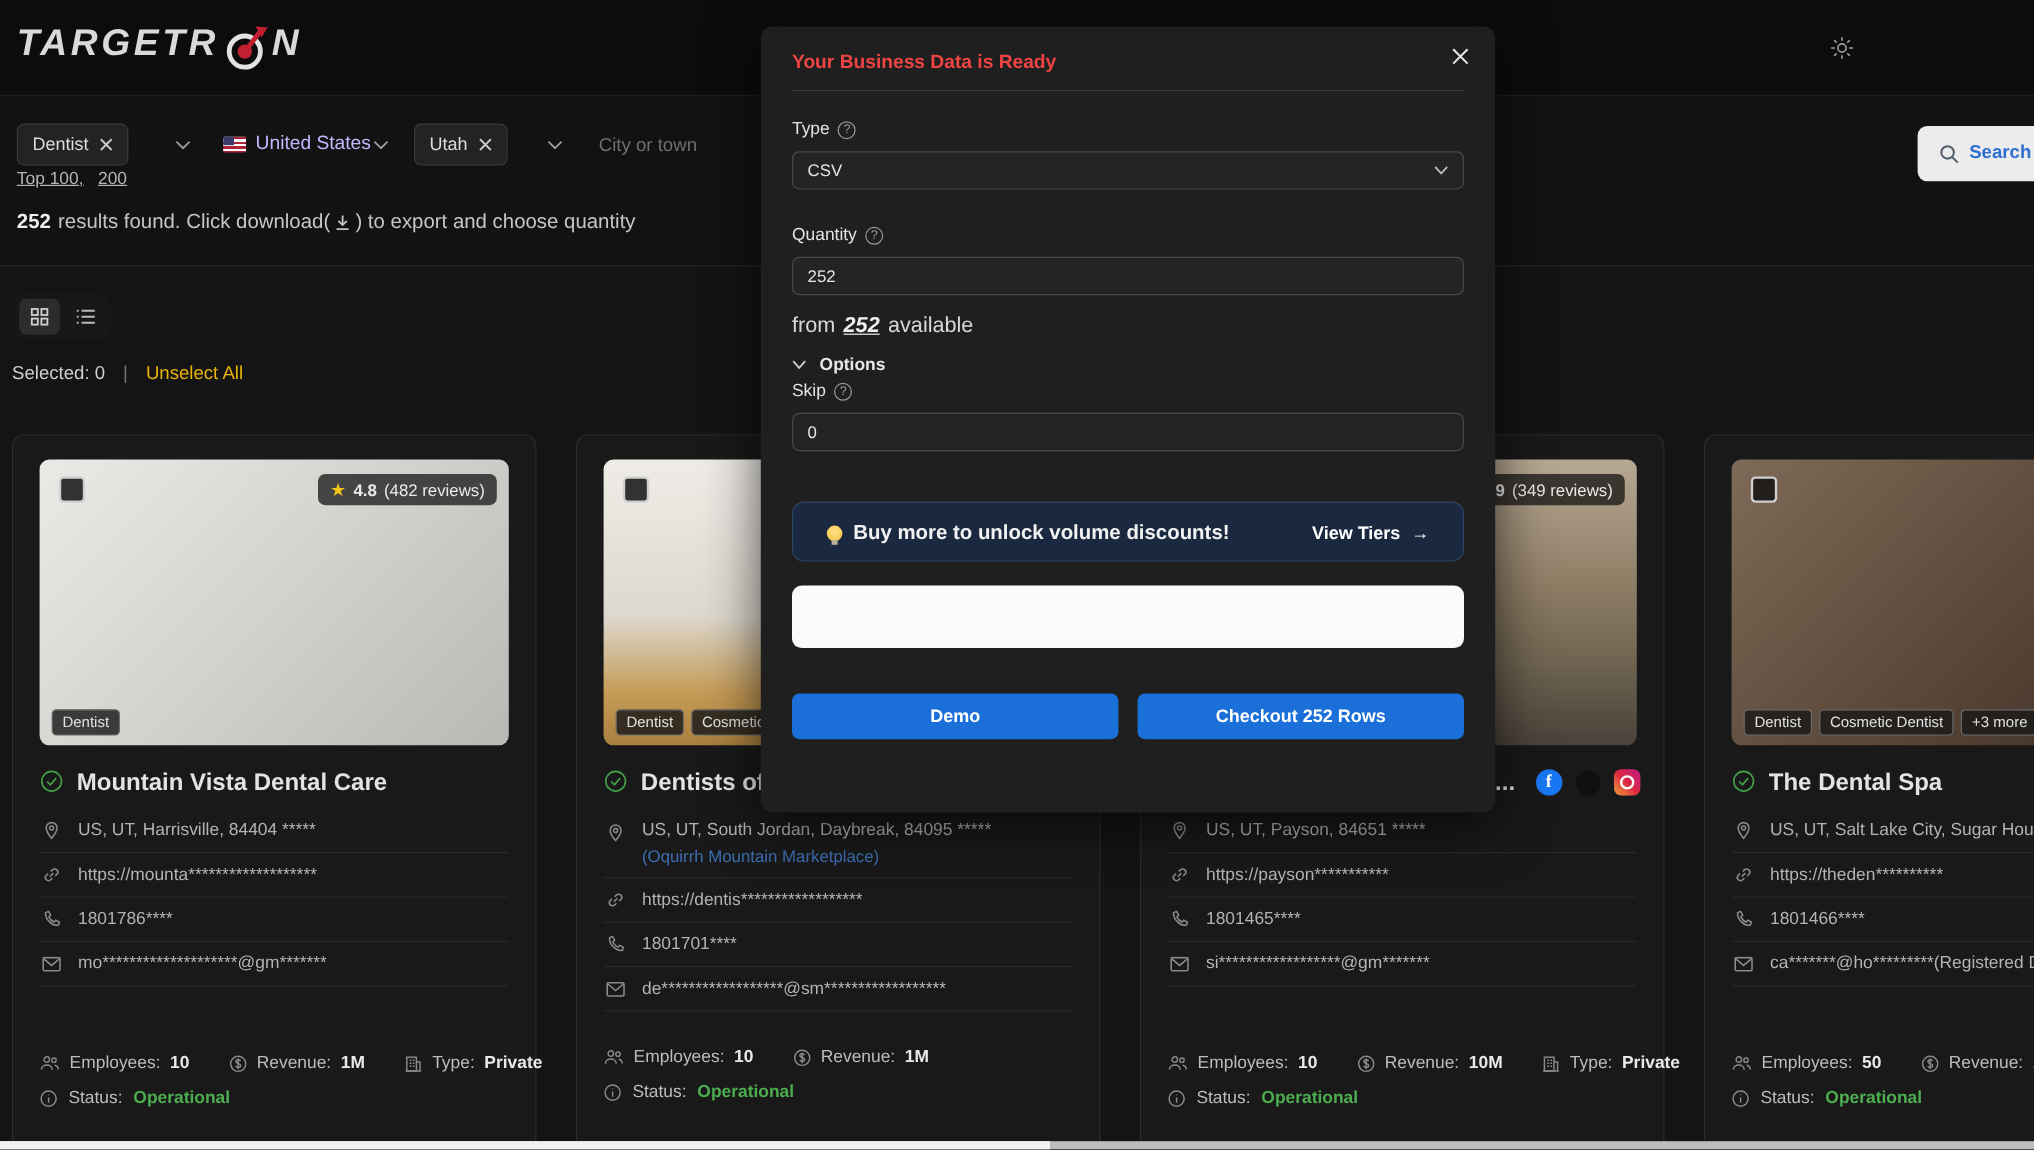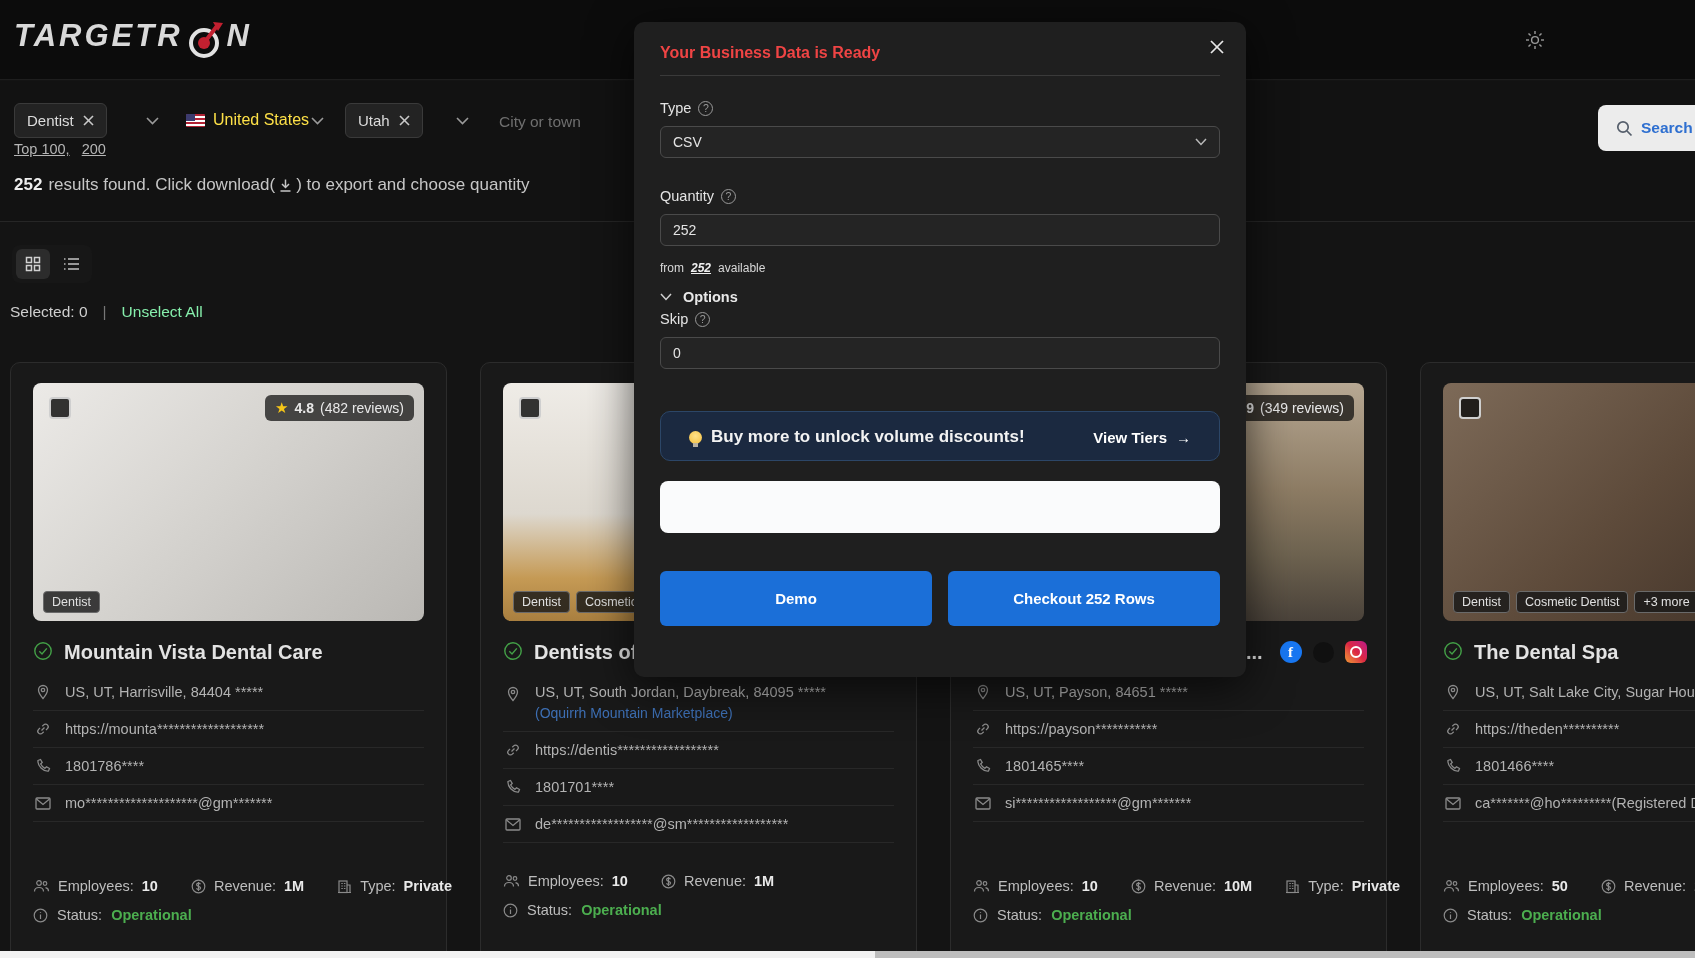--- a/index.html
+++ b/index.html
@@ -21,21 +21,21 @@
 
   
   .filterbar { position:absolute; left:0; top:81px; width:1695px; height:141px;
                background:#121212; border-bottom:1px solid #262626; }
   .chip { position:absolute; top:22px; display:inline-flex; align-items:center; gap:9px;
           background:#232323; border:1px solid #3a3a3a; border-radius:6px;
           padding:8px 12px; font-size:15px; color:#dcdcdc; cursor:pointer; }
   .chip-x { cursor:pointer; display:flex; }
   .chev { position:absolute; top:36px; cursor:pointer; }
   .country { position:absolute; left:186px; top:30px; display:flex; align-items:center; gap:8px;
-             font-size:16px; color:#fde047; cursor:pointer; }
+             font-size:16px; color:#c4b5fd; cursor:pointer; }
   .flag { width:19px; height:13px; position:relative; border-radius:1px; overflow:hidden;
           background:repeating-linear-gradient(180deg,#b22234 0 2px,#ffffff 2px 4px); }
   .flag::after { content:""; position:absolute; left:0; top:0; width:9px; height:7px; background:#3c3b6e; }
   .city-input { position:absolute; left:497px; top:24px; width:300px; height:34px;
                 background:transparent; border:none; outline:none; color:#a9a9a9;
                 font-size:15.5px; font-family:"Liberation Sans",sans-serif; }
   .city-input::placeholder { color:#6f6f6f; }
   .search-btn { position:absolute; left:1598px; top:24px; width:140px; height:46px;
                 background:#ececec; border-radius:8px 0 0 8px; display:flex; align-items:center;
                 gap:8px; padding-left:18px; color:#2e6fd0; font-weight:bold; font-size:15.5px;
@@ -49,21 +49,21 @@
   
   .content { position:absolute; left:0; top:222px; width:1695px; height:736px; }
   .view-toggle { position:absolute; left:12px; top:23px; display:flex; gap:4px;
                  background:#171717; border-radius:8px; padding:4px; }
   .vt-btn { width:34px; height:30px; display:flex; align-items:center; justify-content:center;
             border-radius:6px; cursor:pointer; }
   .vt-btn.active { background:#2c2c2c; }
   .sel-line { position:absolute; left:10px; top:81px; font-size:15.5px; color:#cfcfcf;
               display:flex; gap:15px; align-items:center; }
   .sel-line .sep { color:#777; }
-  .sel-line .unselect { color:#86efac; cursor:pointer; }
+  .sel-line .unselect { color:#eab308; cursor:pointer; }
 
   
   .card { position:absolute; top:140px; width:437px; height:700px; background:#191919;
           border:1px solid #2c2c2c; border-radius:10px; padding:20px 22px 0; }
   .card1{left:10px} .card2{left:480px} .card3{left:950px} .card4{left:1420px}
   .photo { height:238px; border-radius:8px; position:relative; }
   .p1 { background:linear-gradient(135deg,#eceae7 0%,#d6d4d0 45%,#bab8b4 100%); }
   .p2 { background:linear-gradient(180deg,#efece7 0%,#ddd8cf 55%,#c59a55 82%,#a97f3f 100%); }
   .p3 { background:linear-gradient(180deg,#b7a893 0%,#8d7c64 45%,#6e6350 72%,#4a423a 100%); }
   .p4 { background:linear-gradient(135deg,#7d6a58 0%,#5d4a3a 50%,#3a2d24 100%); }
@@ -112,37 +112,37 @@
   .m-close { position:absolute; right:22px; top:18px; cursor:pointer; }
   .m-label { margin-top:24px; font-size:14.5px; color:#e4e4e4; display:flex; gap:7px; align-items:center; }
   .help { width:15px; height:15px; border:1px solid #999; border-radius:50%; color:#999;
           font-size:10.5px; display:inline-flex; align-items:center; justify-content:center; cursor:pointer; }
   .m-select { margin-top:10px; height:32px; background:#242424; border:1px solid #4a4a4a;
               border-radius:6px; display:flex; align-items:center; justify-content:space-between;
               padding:0 12px; font-size:14px; color:#e4e4e4; cursor:pointer; }
   .m-input { margin-top:10px; width:100%; height:32px; background:#242424; border:1px solid #4a4a4a;
              border-radius:6px; padding:0 12px; font-size:14px; color:#e4e4e4; outline:none;
              font-family:"Liberation Sans",sans-serif; }
-  .from-line { margin-top:15px; font-size:12px; color:#d8d8d8; display:flex; gap:7px; align-items:center; }
+  .from-line { margin-top:15px; font-size:18px; color:#d8d8d8; display:flex; gap:7px; align-items:center; }
   .from-line .avail-cnt { font-weight:bold; font-style:italic; text-decoration:underline; color:#f0f0f0; cursor:pointer; }
   .options { margin-top:14px; display:flex; gap:11px; align-items:center; font-weight:bold;
              color:#e8e8e8; font-size:14.5px; cursor:pointer; }
   .promo { margin-top:42px; background:#1b2940; border:1px solid #2c4667; border-radius:10px;
            padding:15px 28px 13px; }
   .promo-head { display:flex; justify-content:space-between; align-items:center;
                 font-size:17px; font-weight:bold; color:#f2f2f2; }
   .promo-ttl { display:flex; align-items:center; gap:9px; }
   .bulb { width:13px; height:13px; border-radius:50%; position:relative;
           background:radial-gradient(circle at 50% 38%,#ffe28a,#f4bd3b); }
   .bulb::after { content:""; position:absolute; left:4px; bottom:-3px; width:5px; height:4px; background:#b9b0a0; }
   .view-tiers { display:flex; gap:9px; align-items:center; font-size:15px; color:#fff; cursor:pointer; }
   .promo ul { margin:11px 0 1px; padding-left:20px; color:#d9d9d9; font-size:14.5px; line-height:1.85; }
   .white-box { margin-top:20px; height:52px; background:#fafbfc; border-radius:8px; }
   .btn-row { margin-top:38px; display:flex; gap:16px; }
-  .btn { flex:1; height:55px; background:#1b6fd8; border-radius:6px; color:#fff; font-weight:bold;
+  .btn { flex:1; height:38px; background:#1b6fd8; border-radius:6px; color:#fff; font-weight:bold;
          font-size:15px; display:flex; align-items:center; justify-content:center; cursor:pointer; }
 
   
   .hscroll { position:absolute; left:0; bottom:0; width:1695px; height:7px; background:#bdbdbd; z-index:60; }
   .hthumb { width:875px; height:7px; background:#f2f2f2; cursor:pointer; }
 </style>
 </head>
 <body>
 
 <div class="header">

